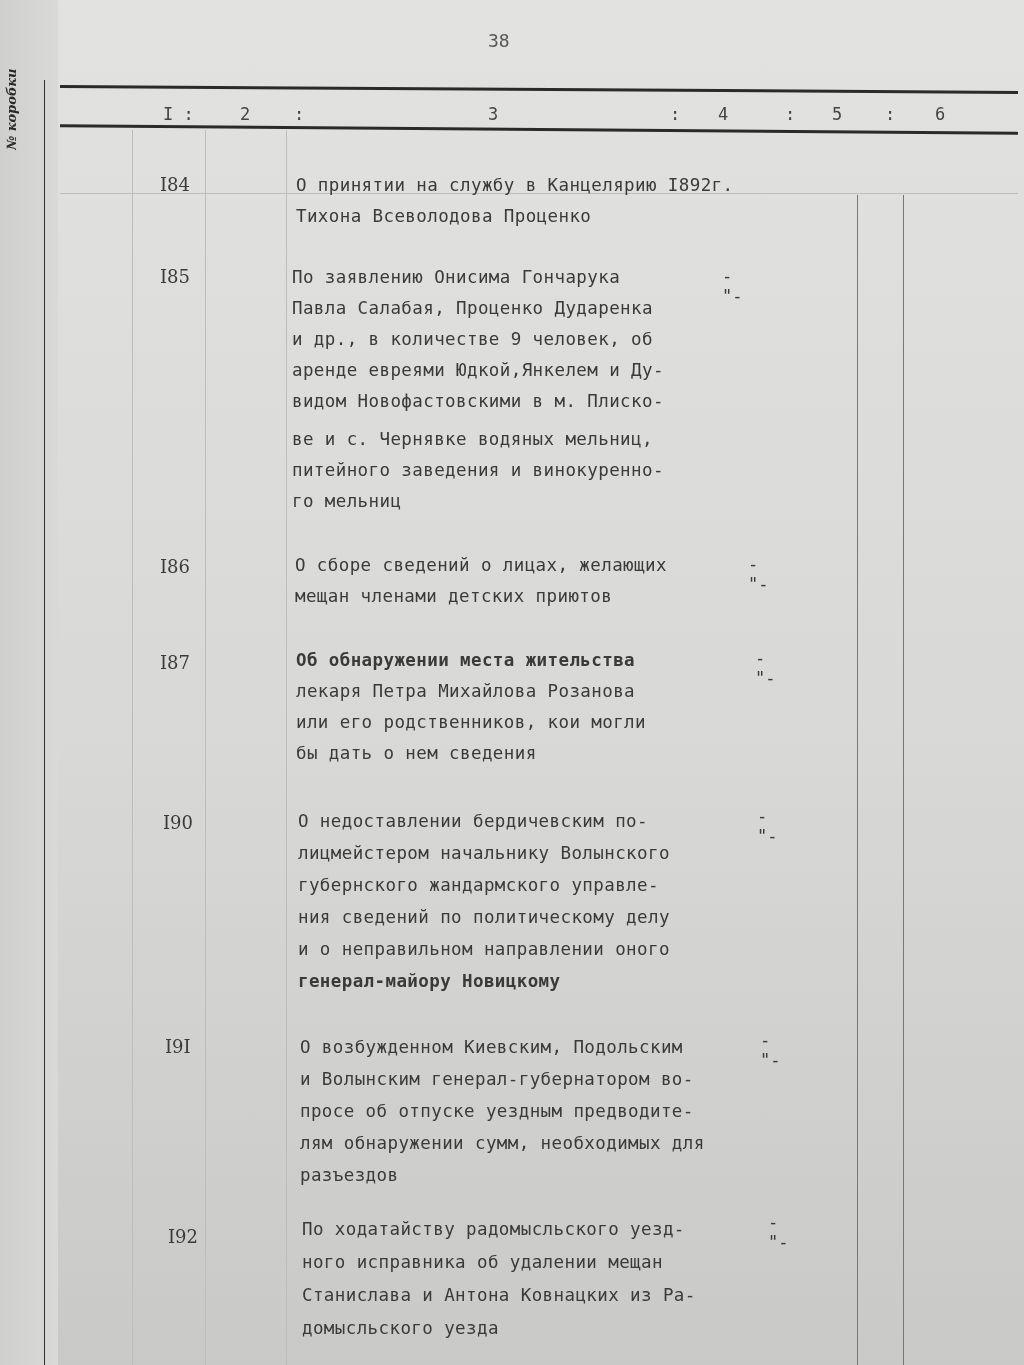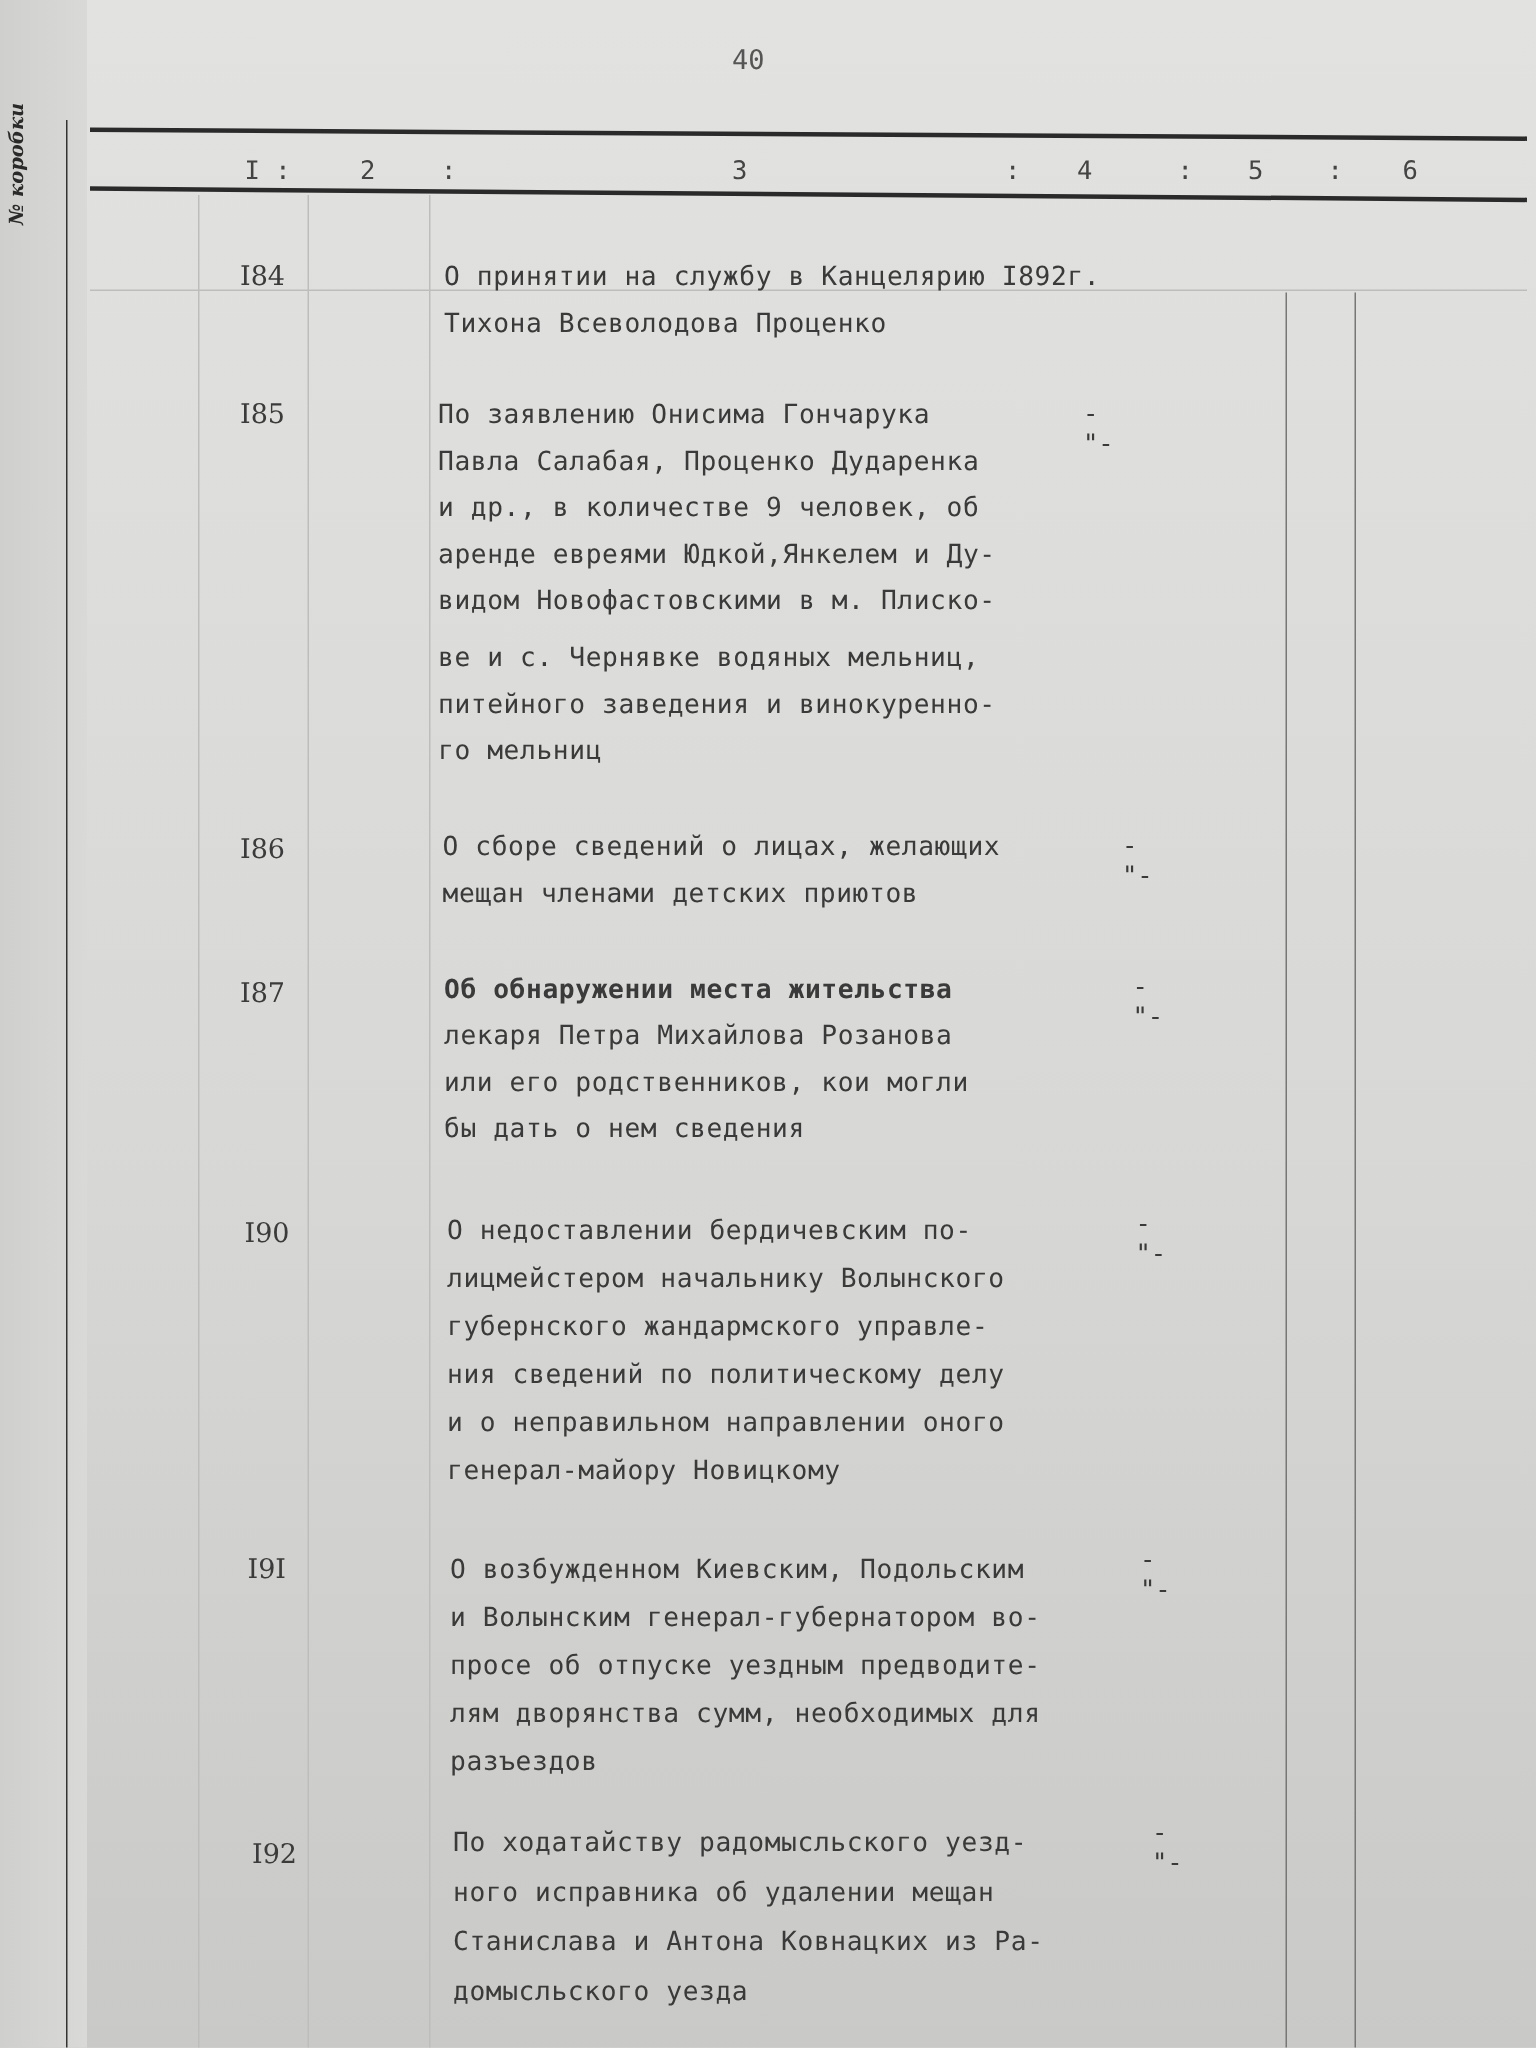--- a/index.html
+++ b/index.html
@@ -43,21 +43,21 @@
 </head>
 <body>
 
 <div class="left-strip">
   <div class="strip-label">№ коробки</div>
   <div class="strip-vline"></div>
 </div>
 
 <div class="page"></div>
 
-<div class="page-number">40</div>
+<div class="page-number">38</div>
 
 <div class="rule" style="left:60px; top:88px; width:958px; transform:rotate(0.35deg);"></div>
 <div class="rule" style="left:60px; top:128px; width:958px; transform:rotate(0.45deg);"></div>
 
 <div class="hdr" style="left:163px;">I :</div>
 <div class="hdr" style="left:240px;">2</div>
 <div class="hdr" style="left:294px;">:</div>
 <div class="hdr" style="left:488px;">3</div>
 <div class="hdr" style="left:670px;">:</div>
 <div class="hdr" style="left:718px;">4</div>
@@ -109,30 +109,30 @@
 </div>
 
 <div class="entry">
   <div class="entry-num" style="left:163px; top:812px;">I90</div>
   <div class="ditto" style="left:757px; top:806px;">-"-</div>
   <div class="entry-text" style="left:298px; top:806px;">О недоставлении бердичевским по-</div>
   <div class="entry-text" style="left:298px; top:838px;">лицмейстером начальнику Волынского</div>
   <div class="entry-text" style="left:298px; top:870px;">губернского жандармского управле-</div>
   <div class="entry-text" style="left:298px; top:902px;">ния сведений по политическому делу</div>
   <div class="entry-text" style="left:298px; top:934px;">и о неправильном направлении оного</div>
-  <div class="entry-text" style="left:298px; top:966px;">генерал-майору Новицкому</div>
+  <div class="entry-text" style="left:298px; top:966px;font-weight:bold;">генерал-майору Новицкому</div>
 </div>
 
 <div class="entry">
   <div class="entry-num" style="left:165px; top:1036px;text-align:right;">I9I</div>
   <div class="ditto" style="left:760px; top:1030px;">-"-</div>
   <div class="entry-text" style="left:300px; top:1032px;">О возбужденном Киевским, Подольским</div>
   <div class="entry-text" style="left:300px; top:1064px;">и Волынским генерал-губернатором во-</div>
   <div class="entry-text" style="left:300px; top:1096px;">просе об отпуске уездным предводите-</div>
-  <div class="entry-text" style="left:300px; top:1128px;">лям дворянства сумм, необходимых для</div>
+  <div class="entry-text" style="left:300px; top:1128px;">лям обнаружении сумм, необходимых для</div>
   <div class="entry-text" style="left:300px; top:1160px;">разъездов</div>
 </div>
 
 <div class="entry">
   <div class="entry-num" style="left:168px; top:1226px;">I92</div>
   <div class="ditto" style="left:768px; top:1212px;">-"-</div>
   <div class="entry-text" style="left:302px; top:1214px;">По ходатайству радомысльского уезд-</div>
   <div class="entry-text" style="left:302px; top:1247px;">ного исправника об удалении мещан</div>
   <div class="entry-text" style="left:302px; top:1280px;">Станислава и Антона Ковнацких из Ра-</div>
   <div class="entry-text" style="left:302px; top:1313px;">домысльского уезда</div>

